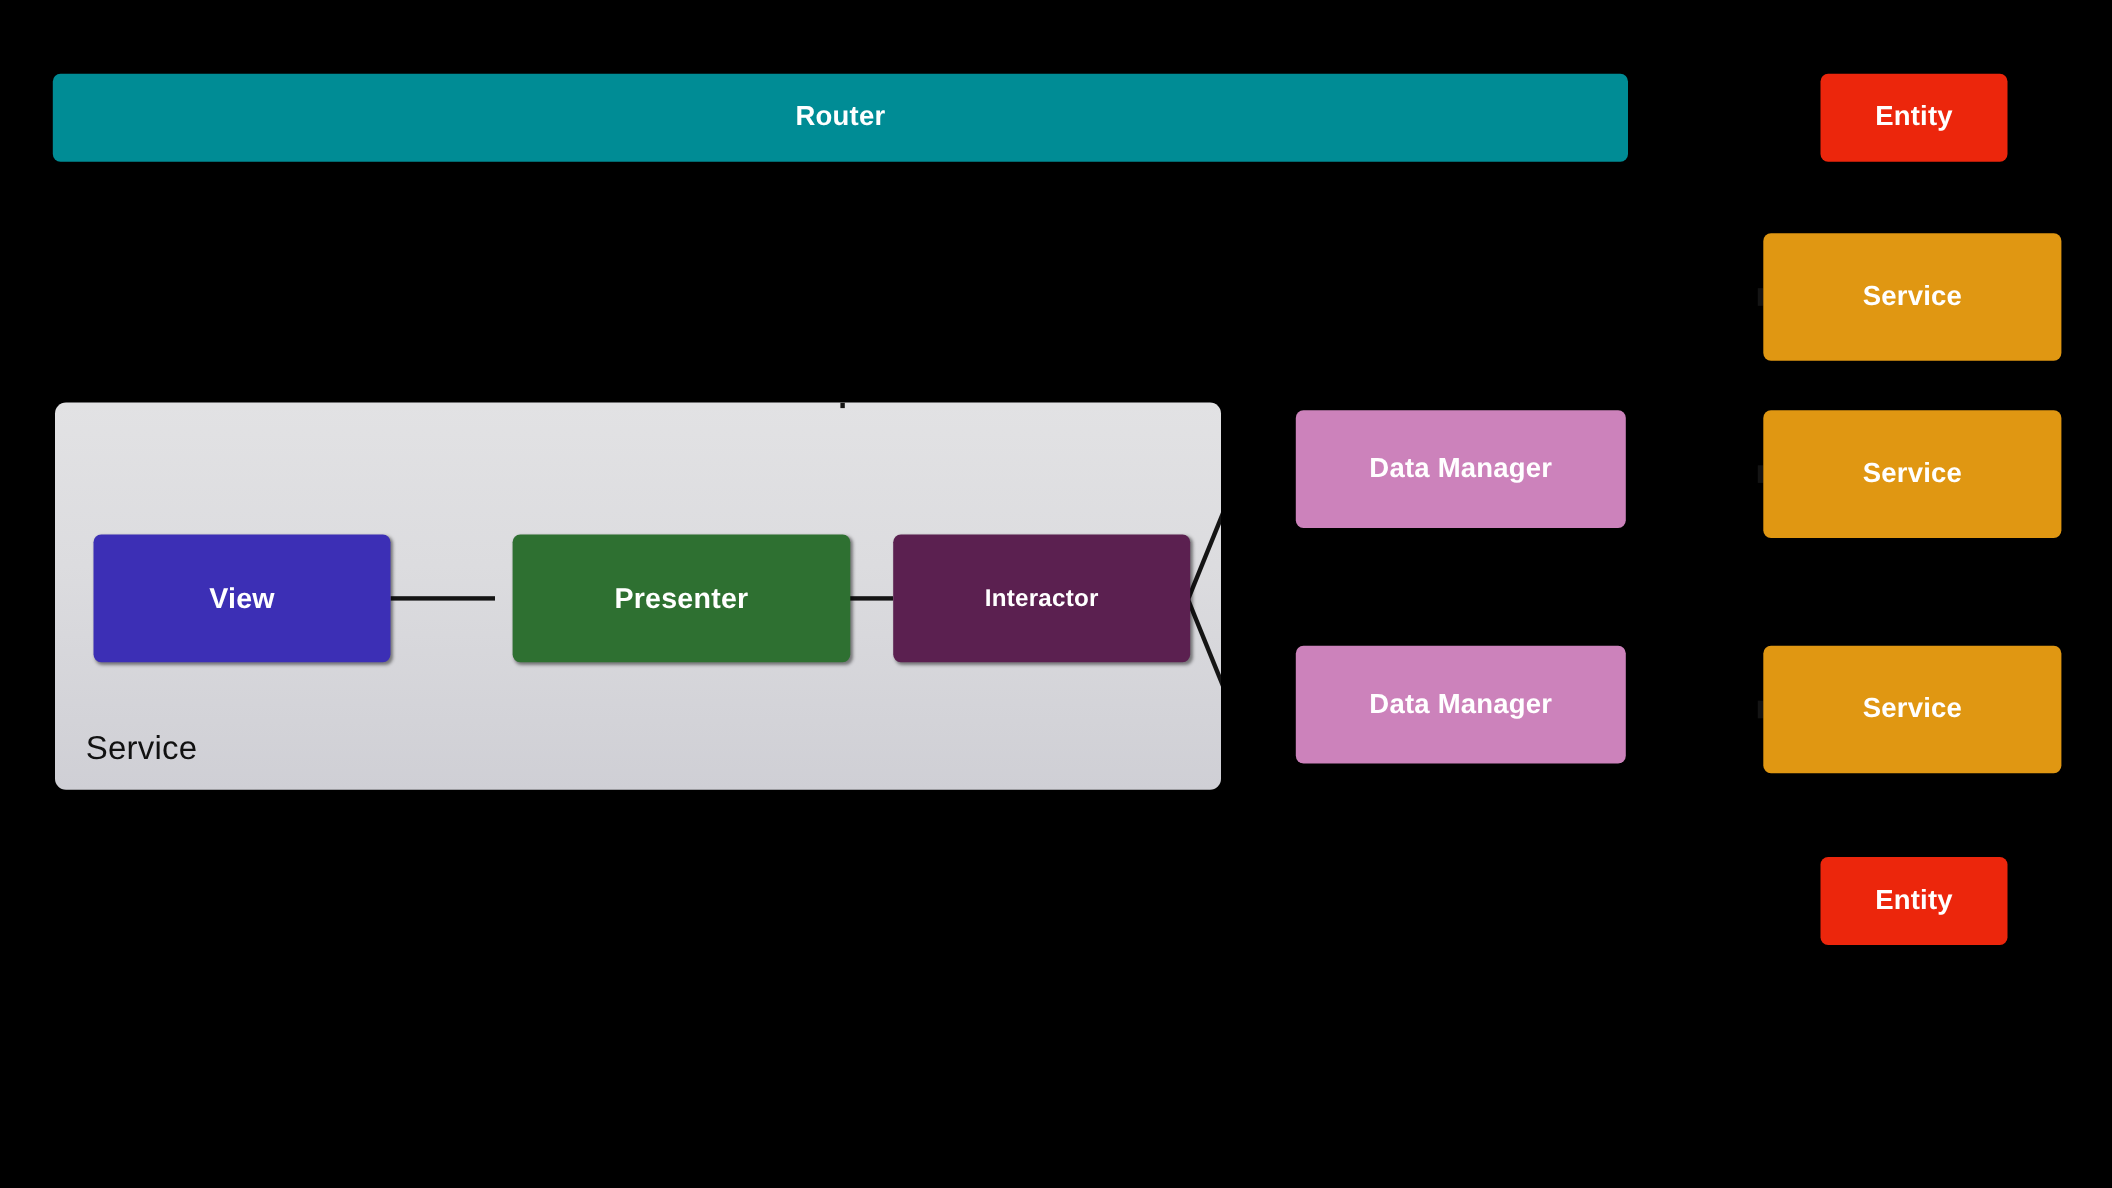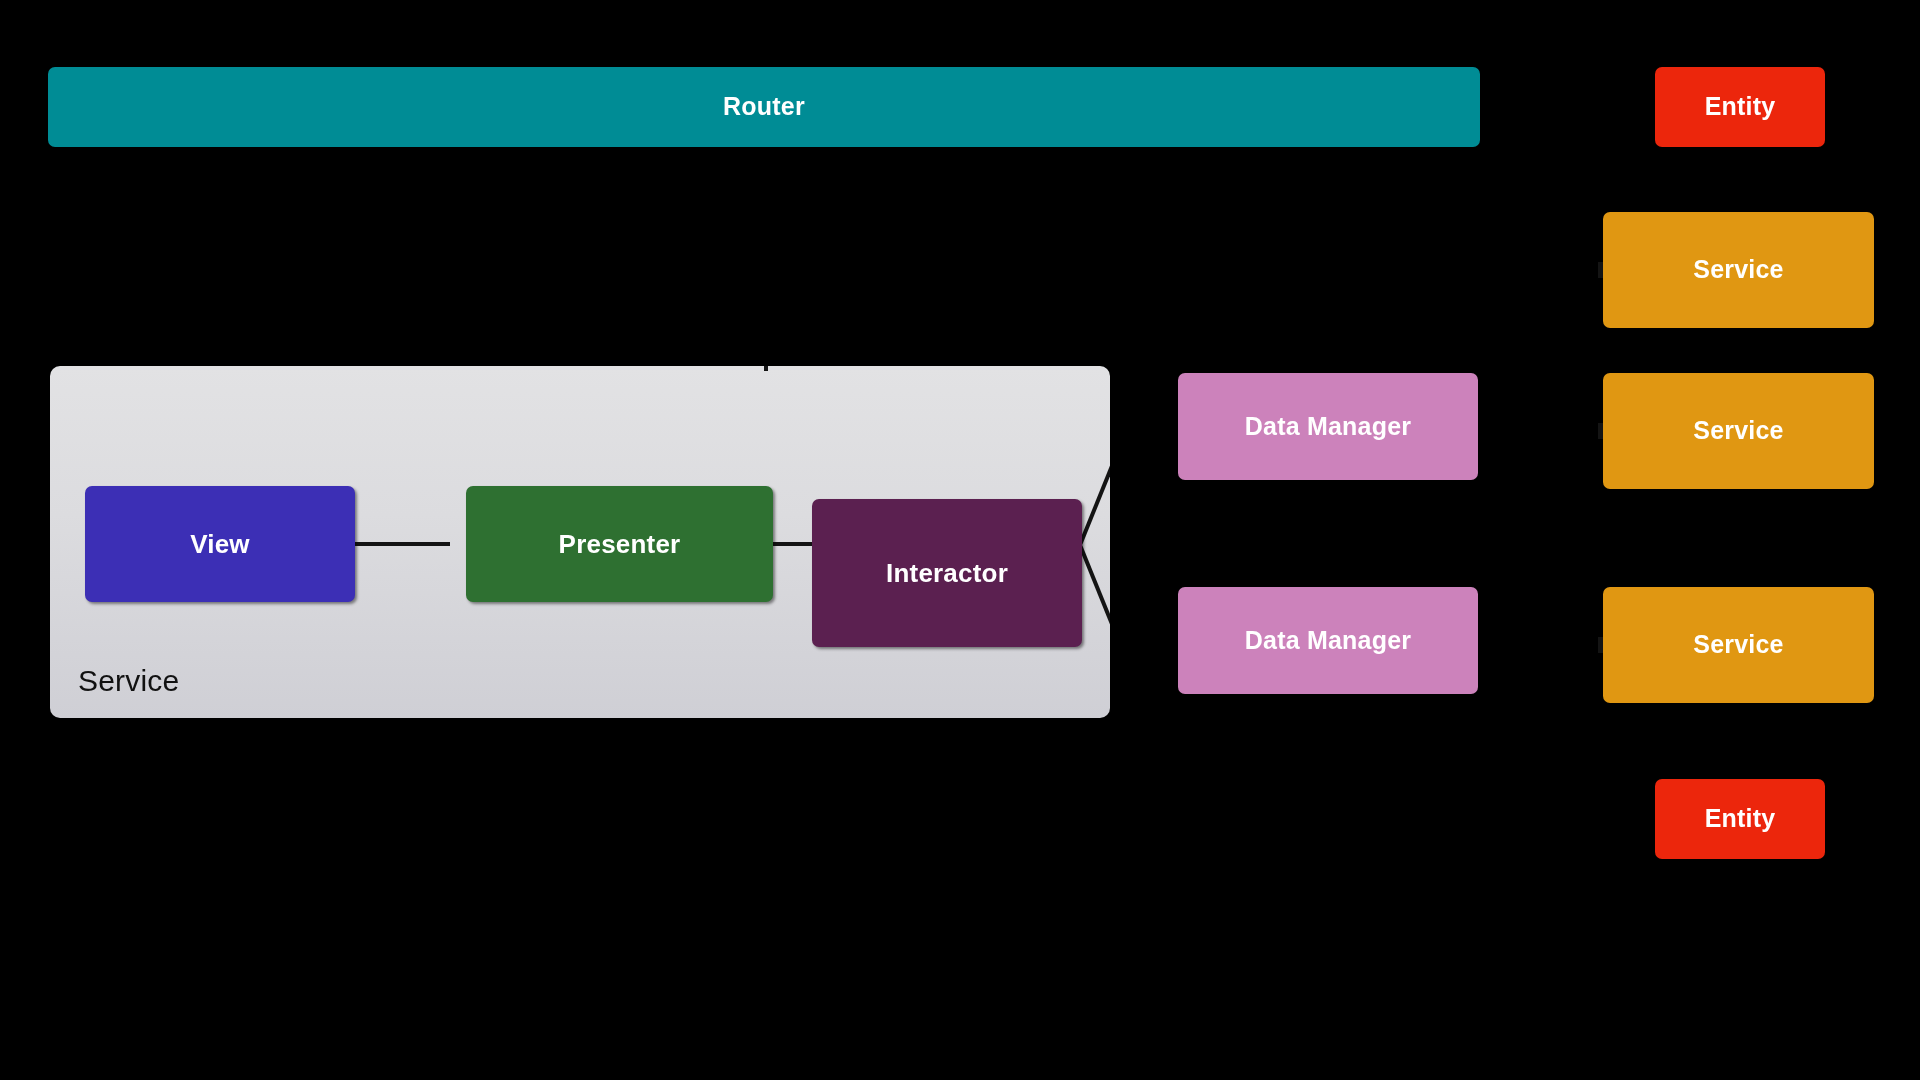--- a/index.html
+++ b/index.html
@@ -100,24 +100,23 @@
     height: 116px;
     font-size: 26px;
     background: #2e7031;
     margin-left: 16px;
   }
 
   .interactor {
     left: 762px;
     top: 120px;
     width: 270px;
-    height: 148px;
-    font-size: 26px;
+    height: 116px;
+    font-size: 22px;
     background: #5b2050;
-    margin-top: 13px;
   }
 
   
   .edge {
     position: absolute;
     background: #141414;
     z-index: 3;
   }
 
   .edge-view-presenter {

